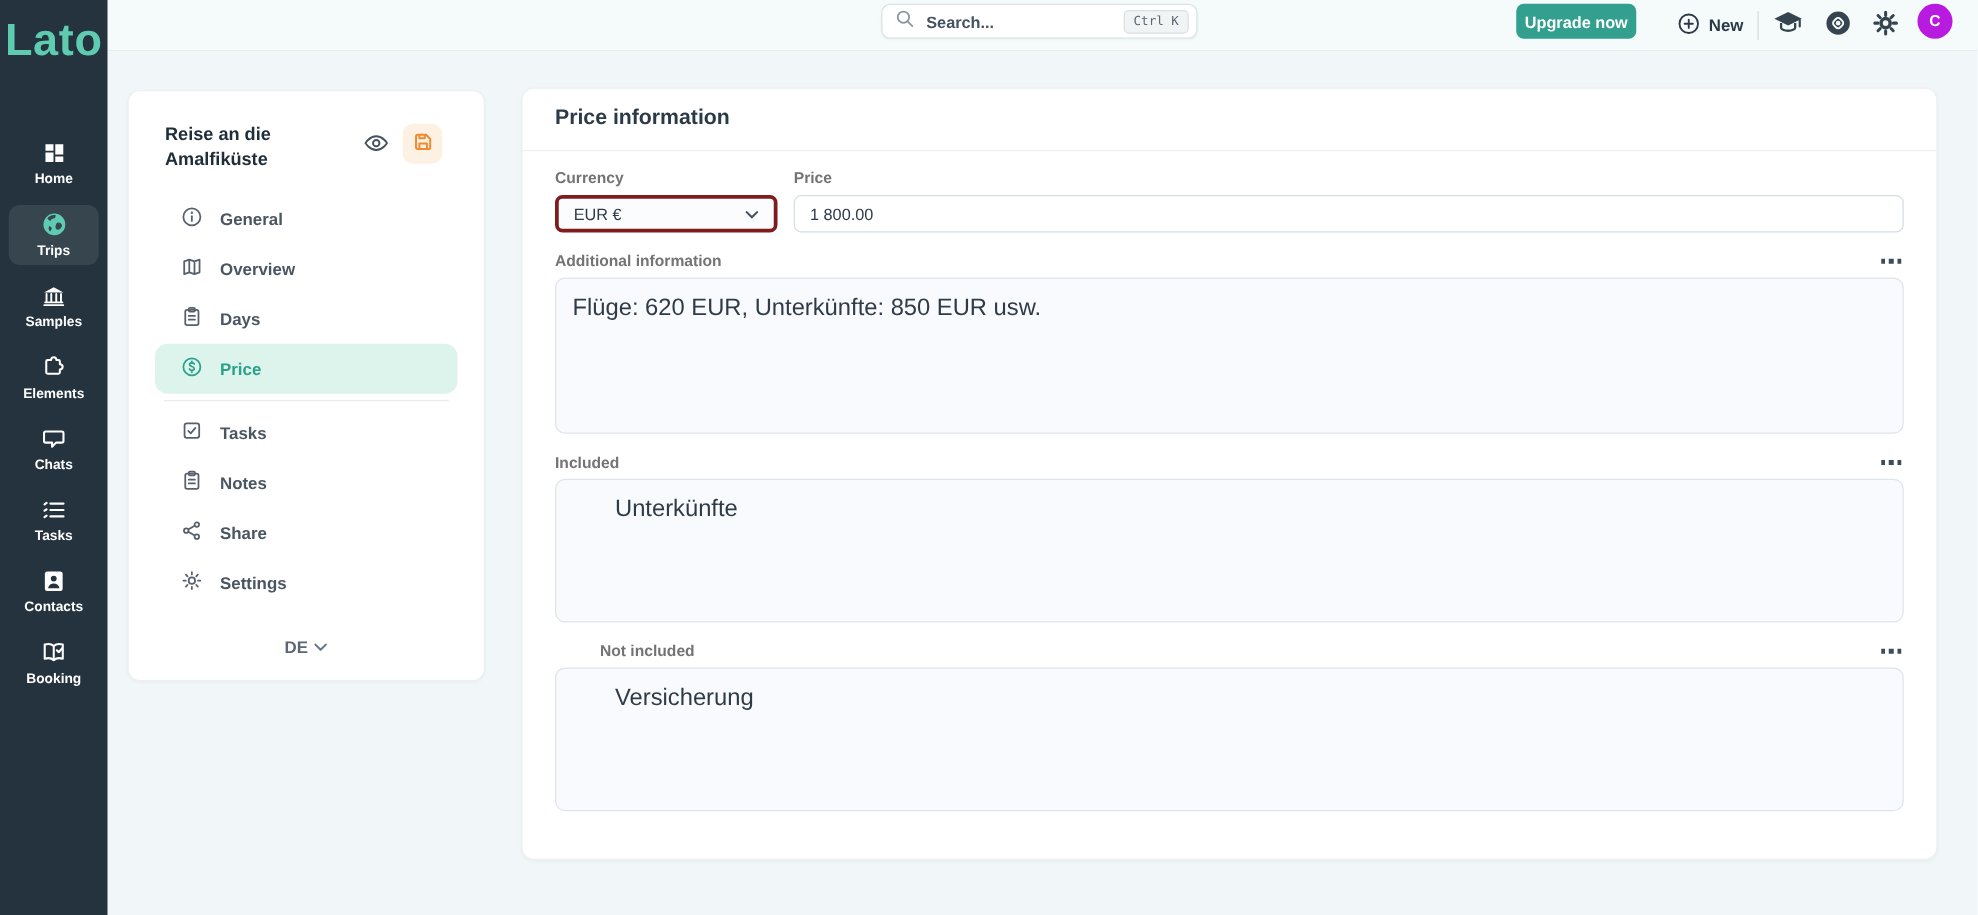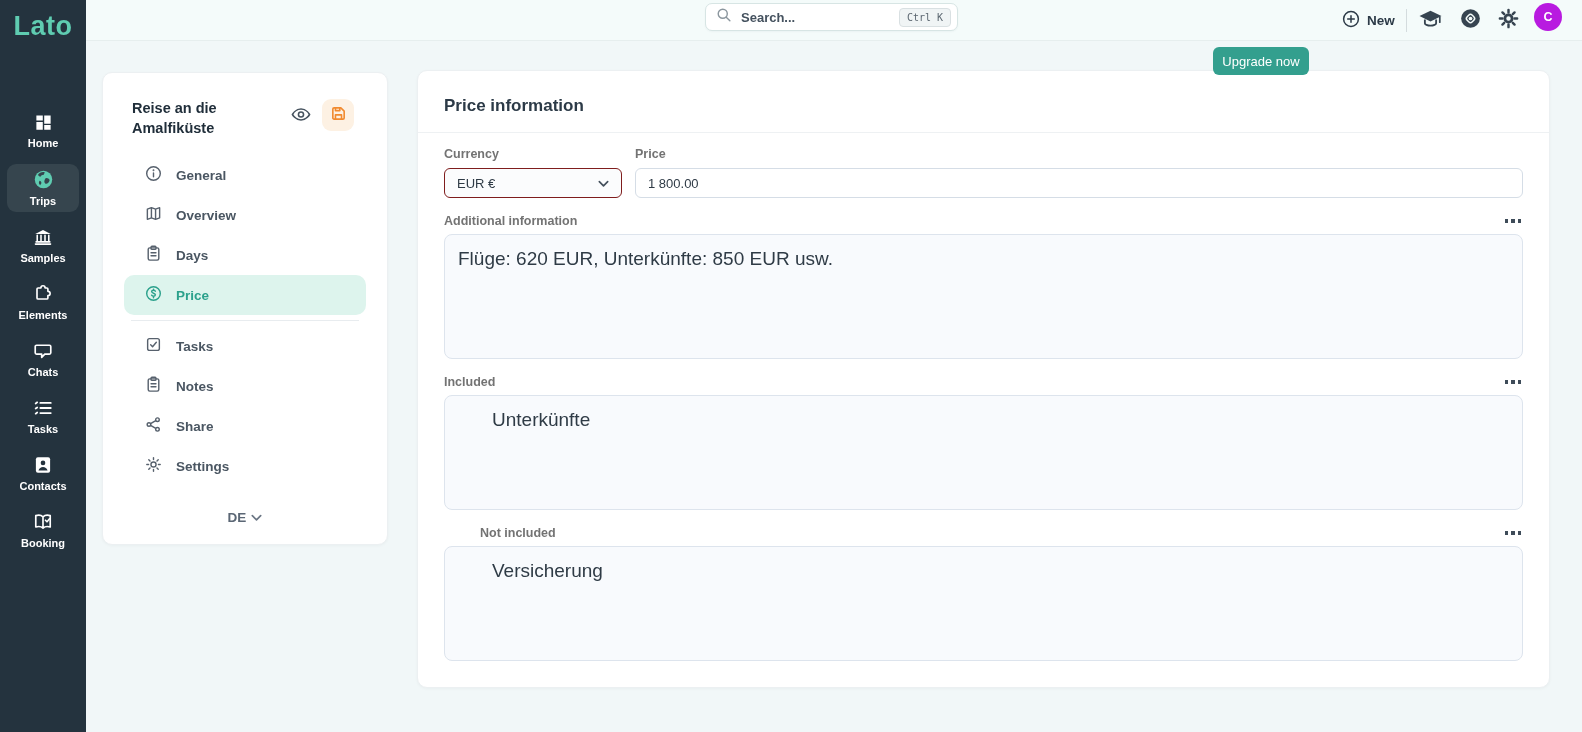--- a/index.html
+++ b/index.html
@@ -1,34 +1,34 @@
 <!DOCTYPE html>
 <html><head>
 <meta charset="utf-8">
 <style>
   * { margin:0; padding:0; box-sizing:border-box; }
   html,body { width:1582px; height:732px; overflow:hidden; }
   body { font-family:"Liberation Sans", sans-serif; background:#f1f7f8; position:relative; }
 
   
   .sidebar { position:absolute; left:0; top:0; width:86px; height:732px; background:#24333e; z-index:5; }
-  .logo { margin-top:11px; text-align:center; color:#5fccb1; font-size:27px; font-weight:700; letter-spacing:.5px; }
+  .logo { margin-top:11px; text-align:center; color:#5fccb1; font-size:36px; font-weight:700; letter-spacing:.5px; }
   .side-nav { position:absolute; top:107px; left:0; right:0; display:flex; flex-direction:column; gap:9px; padding:0 7px; }
   .side-item { height:48px; border-radius:9px; display:flex; flex-direction:column; align-items:center; justify-content:center; gap:5px; color:#ffffff; cursor:pointer; }
   .side-item.active { background:#36454e; }
   .side-item .s-lbl { font-size:11px; font-weight:600; }
   .side-item svg { display:block; }
 
   
   .topbar { position:absolute; left:86px; top:0; width:1496px; height:41px; background:#f4fbfa; border-bottom:1px solid #e6eeee; z-index:4; }
   .search { position:absolute; left:619px; top:3px; width:253px; height:28px; background:#fff; border:1px solid #d7e5e4; border-radius:7px; display:flex; align-items:center; padding:0 6px 0 10px; gap:9px; box-shadow:0 1px 2px rgba(30,60,70,.04); }
   .search input { flex:1; border:none; outline:none; background:transparent; font-family:"Liberation Sans",sans-serif; font-size:13px; font-weight:600; color:#3e4c59; min-width:0; }
   .search input::placeholder { color:#45525f; opacity:1; }
   .kbd { background:#f0f4f5; border:1px solid #d9e0e2; border-radius:4px; font-family:"DejaVu Sans Mono", monospace; font-size:10px; color:#5c6771; padding:3px 7px; white-space:nowrap; }
-  .upgrade { position:absolute; left:1127px; top:3px; width:96px; height:28px; background:#339f8e; color:#fff; border:none; border-radius:6px; font-family:"Liberation Sans",sans-serif; font-size:13px; font-weight:400; cursor:pointer;margin-top:44px; }
+  .upgrade { position:absolute; left:1127px; top:3px; width:96px; height:28px; background:#339f8e; color:#fff; border:none; border-radius:6px; font-family:"Liberation Sans",sans-serif; font-size:13px; font-weight:700; cursor:pointer; }
   .new-btn { position:absolute; left:1256px; top:0; height:41px; display:flex; align-items:center; gap:7px; color:#2c3a47; font-size:13.5px; font-weight:700; cursor:pointer; }
   .tb-sep { position:absolute; left:1320px; top:9px; width:1px; height:23px; background:#d4dcde; }
   .tb-icon { position:absolute; top:0; height:41px; display:flex; align-items:center; color:#364450; cursor:pointer; }
   .avatar { position:absolute; left:1448px; top:3px; width:28px; height:28px; border-radius:50%; background:#b81ae0; color:#fff; font-size:12.5px; font-weight:700; display:flex; align-items:center; justify-content:center; cursor:pointer; }
 
   
   .trip-panel { position:absolute; left:102px; top:72px; width:286px; height:473px; background:#fff; border:1px solid #ecf0f2; border-radius:10px; box-shadow:0 1px 3px rgba(20,40,60,.04); z-index:3; }
   .trip-head { display:flex; align-items:flex-start; padding:26px 24px 0 29px; }
   .trip-title { flex:1; font-size:14.5px; font-weight:700; color:#202e3a; line-height:1.35; max-width:155px; }
   .eye-btn { margin-top:7px; margin-left:4px; color:#46525e; cursor:pointer; }
@@ -37,26 +37,26 @@
   .trip-item { height:40px; border-radius:10px; display:flex; align-items:center; gap:14px; padding-left:21px; color:#4a5662; font-size:13.5px; font-weight:600; cursor:pointer; }
   .trip-item svg { color:#57616d; flex:none; }
   .trip-item.active { background:#ddf4ed; color:#2ba18c; }
   .trip-item.active svg { color:#2ba18c; }
   .trip-sep { height:1px; background:#e8ecef; margin:5px 7px; }
   .lang { position:absolute; bottom:19px; left:0; right:0; display:flex; align-items:center; justify-content:center; gap:5px; color:#5b6775; font-size:13.5px; font-weight:700; cursor:pointer; }
   .lang svg { color:#6b7684; margin-top:-2px; }
 
   
   .main-card { position:absolute; left:417px; top:70px; width:1133px; height:618px; background:#fff; border:1px solid #ecf0f2; border-radius:10px; box-shadow:0 1px 3px rgba(20,40,60,.04); }
-  .main-title { padding:25px 26px 16px 26px; font-size:17px; font-weight:700; color:#2c3a47; }
+  .main-title { padding:13px 26px 16px 26px; font-size:17px; font-weight:700; color:#2c3a47; }
   .main-sep { height:1px; background:#eef1f3; }
   .form { padding:10px 26px 0 26px; }
   .row { display:flex; gap:13px; margin-top:4px; }
   .f-label { display:block; font-size:12.5px; font-weight:600; color:#737373; margin-bottom:7px; }
-  .select { width:178px; height:30px; border:1px solid #7f1d1d; border-radius:6px; background:#fbfcfd; display:flex; align-items:center; justify-content:space-between; padding:0 12px; font-size:13px; color:#2f3b46; cursor:pointer; }
+  .select { width:178px; height:30px; border:3px solid #7f1d1d; border-radius:6px; background:#fbfcfd; display:flex; align-items:center; justify-content:space-between; padding:0 12px; font-size:13px; color:#2f3b46; cursor:pointer; }
   .select svg { color:#44505c; }
   .grow { flex:1; }
   .text-input { width:100%; height:30px; border:1px solid #d5dde6; border-radius:6px; background:#fff; padding:0 12px; font-family:"Liberation Sans",sans-serif; font-size:13px; color:#2f3b46; outline:none; }
   .section { margin-top:16px; }
   .sec-head { display:flex; align-items:center; justify-content:space-between; margin-bottom:6px; }
   .dots { display:flex; gap:3px; padding:4px 2px; cursor:pointer; }
   .dots i { width:3.5px; height:3.5px; background:#3e4c59; display:block; }
   .textarea { border:1px solid #dde4ed; border-radius:8px; background:#f8fafd; padding:11px 13px; font-size:19px; color:#2f3b46; line-height:1.4; }
   .h-lg { height:125px; } .h-md { height:115px;padding-left:47px; }
 </style>

